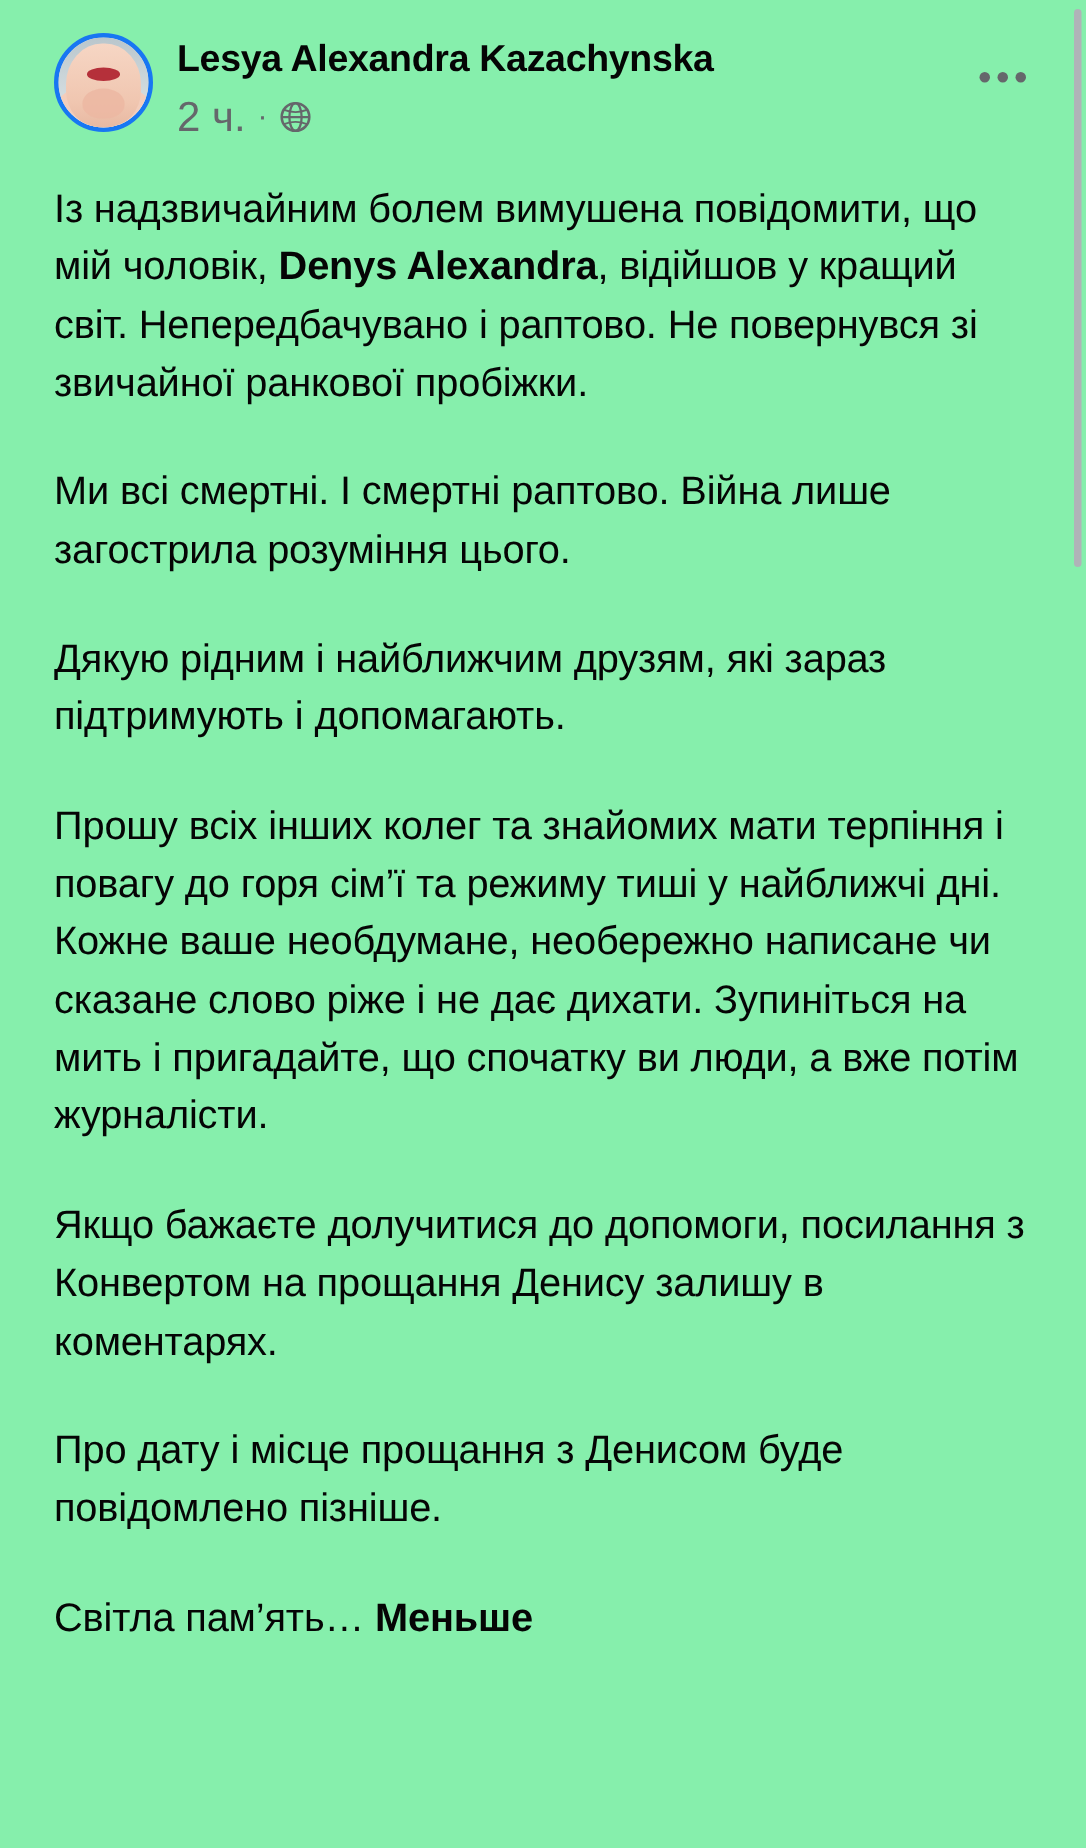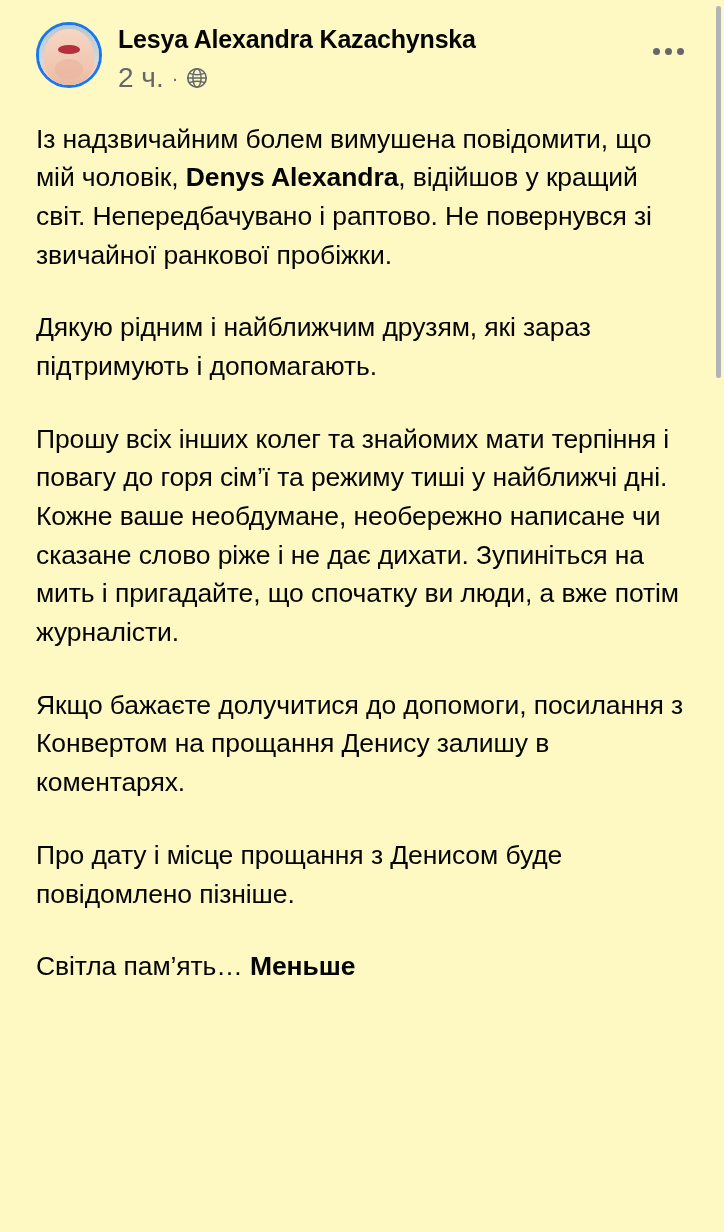--- a/index.html
+++ b/index.html
@@ -6,21 +6,21 @@
   html, body {
     margin: 0;
     padding: 0;
     background: #ffffff;
     font-family: "Liberation Sans", sans-serif;
   }
   #screen {
     position: relative;
     width: 724px;
     height: 1232px;
-    background: #fef9c3;
+    background: #86efac;
     overflow: hidden;
   }
   .post {
     padding: 22px 36px 0 36px;
   }
   .post-header {
     display: flex;
     align-items: flex-start;
     gap: 16px;
     position: relative;
@@ -183,20 +183,21 @@
       <div class="more-btn">
         <i></i>
         <i></i>
         <i></i>
       </div>
 
     </div>
 
     <div class="post-body" id="post-body">
         <p><span>Із надзвичайним болем вимушена повідомити, що мій чоловік, </span><b>Denys Alexandra</b><span>, відійшов у кращий світ. Непередбачувано і раптово. Не повернувся зі звичайної ранкової пробіжки.</span></p>
+        <p><span>Ми всі смертні. І смертні раптово. Війна лише загострила розуміння цього.</span></p>
         <p><span>Дякую рідним і найближчим друзям, які зараз підтримують і допомагають.</span></p>
         <p><span>Прошу всіх інших колег та знайомих мати терпіння і повагу до горя сім’ї та режиму тиші у найближчі дні. Кожне ваше необдумане, необережно написане чи сказане слово ріже і не дає дихати. Зупиніться на мить і пригадайте, що спочатку ви люди, а вже потім журналісти.</span></p>
         <p><span>Якщо бажаєте долучитися до допомоги, посилання з Конвертом на прощання Денису залишу в коментарях.</span></p>
         <p><span>Про дату і місце прощання з Денисом буде повідомлено пізніше.</span></p>
         <p><span>Світла пам’ять… </span><span class="see-less">Меньше</span></p>
       </div>
 
   </div>
 
   <div class="scrollbar"></div>

